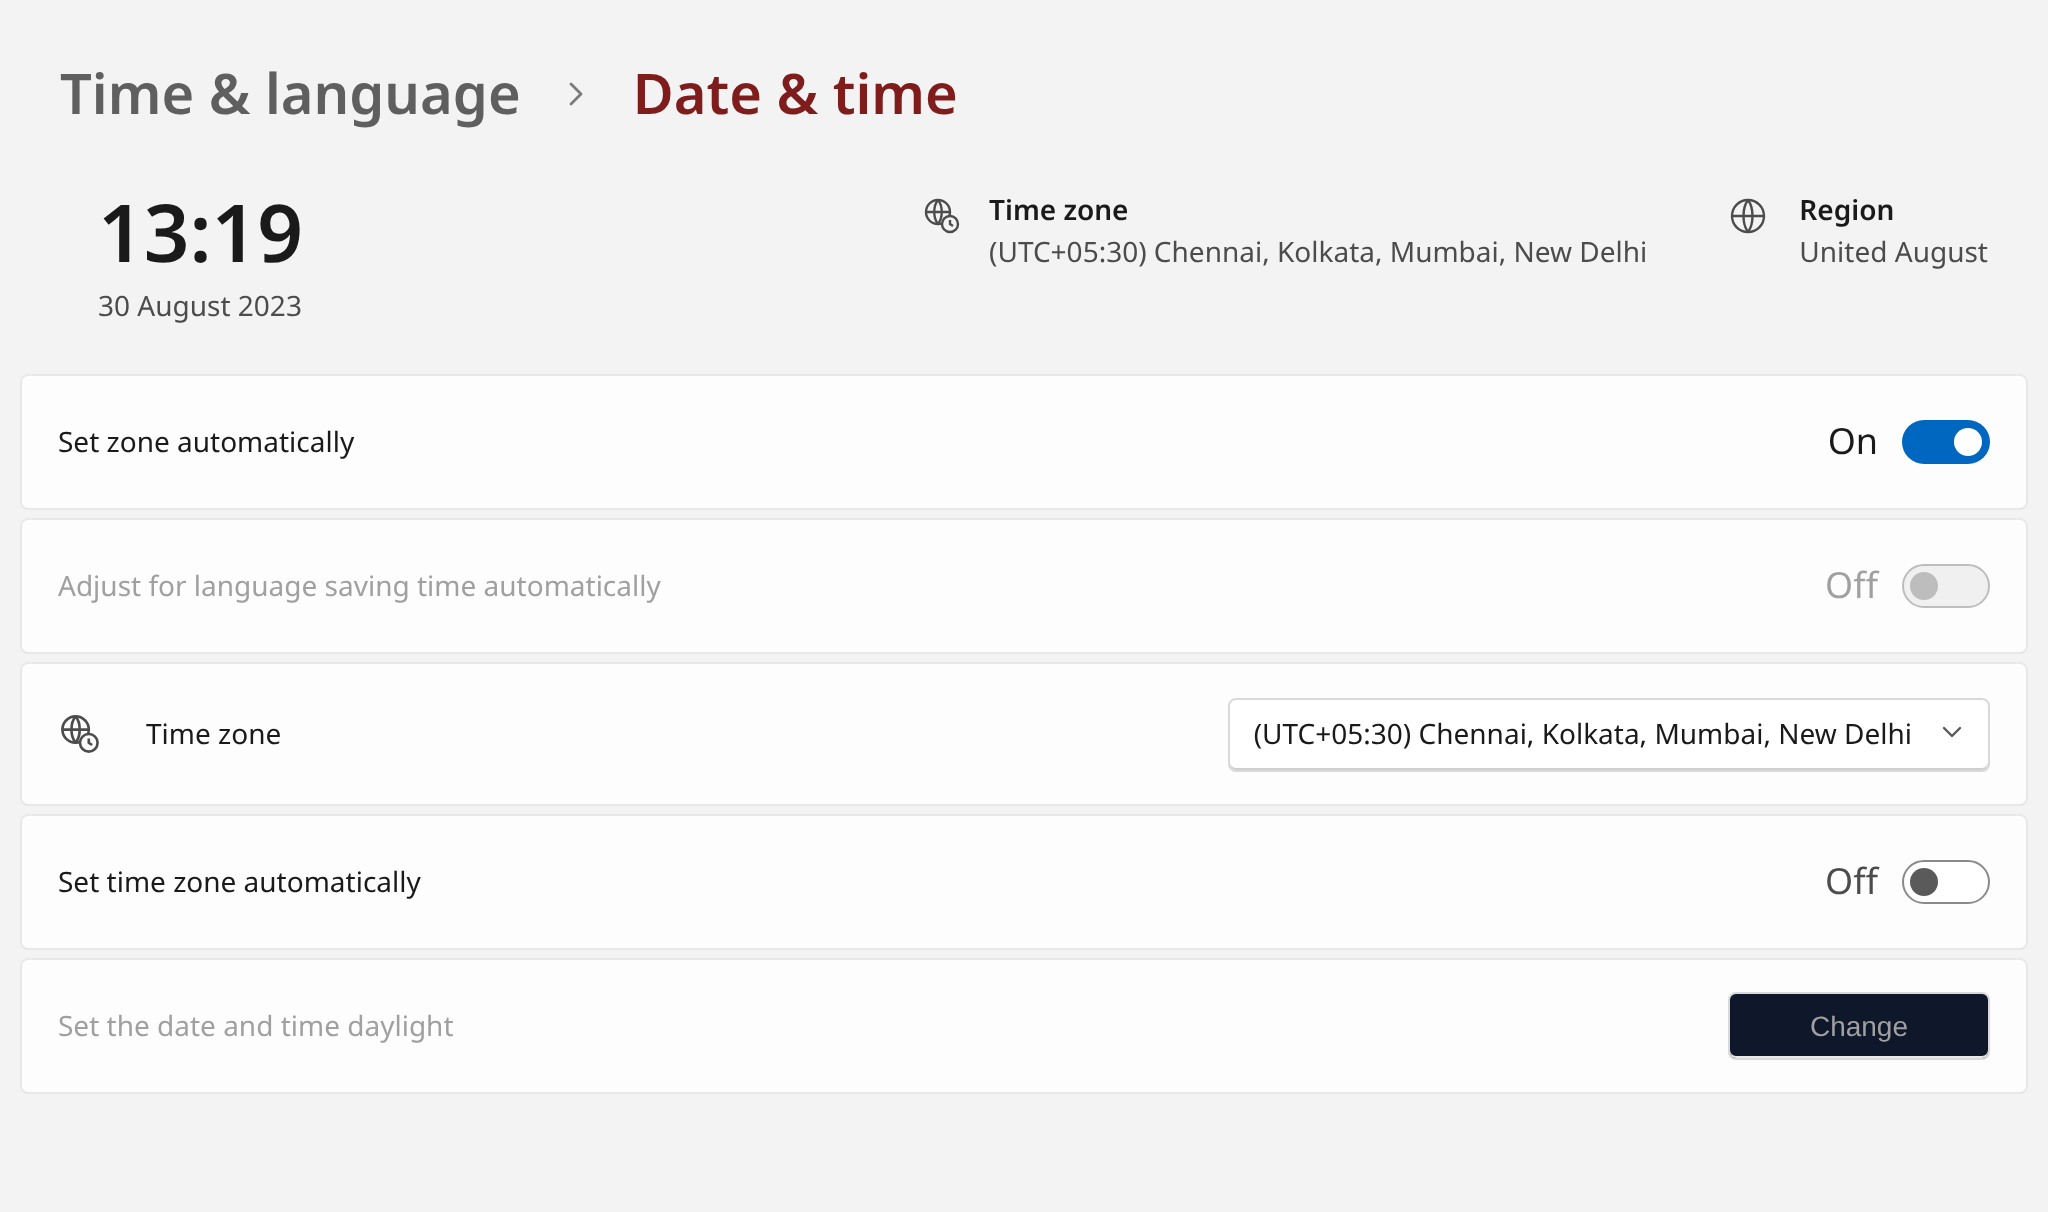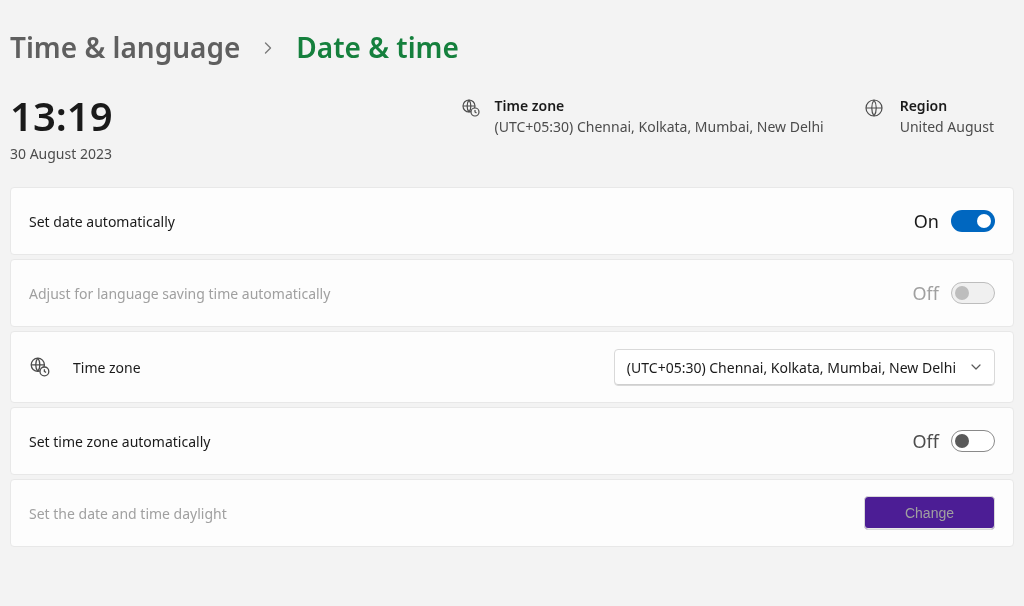--- a/index.html
+++ b/index.html
@@ -12,30 +12,31 @@
       color: #1a1a1a;
     }
     .container { padding: 0 10px; }
     .breadcrumb {
       display: flex;
       align-items: center;
       gap: 22px;
       padding: 28px 0 0 0;
       font-size: 28px;
       font-weight: 600;
+      margin-left: 20px;
     }
     .breadcrumb .parent { color: #5f5f5f; font-weight: 600; }
     .breadcrumb .chevron { color: #7a7a7a; font-size: 18px; }
-    .breadcrumb .current { color: #15803d; font-weight: 600; }
+    .breadcrumb .current { color: #7f1d1d; font-weight: 600; }
     .info-row {
       display: flex;
       align-items: flex-start;
       padding: 30px 0 24px 0;
     }
-    .clock-block { flex: 0 0 auto; }
+    .clock-block { flex: 0 0 auto; margin-left: 39px; }
     .clock-time { font-size: 40px; font-weight: 600; line-height: 1; }
     .clock-date { font-size: 14px; color: #4c4c4c; margin-top: 8px; }
     .info-card {
       display: flex;
       align-items: flex-start;
       gap: 14px;
     }
     .info-card.timezone { margin-left: auto; margin-right: 40px; }
     .info-card.region { margin-right: 20px; gap: 16px; }
     .info-icon {
@@ -77,21 +78,21 @@
     .toggle.off.disabled .knob { background: #bdbdbd; }
     .dropdown {
       display: flex; align-items: center; gap: 14px;
       background: #ffffff; border: 1px solid #d9d9d9; border-radius: 4px;
       padding: 8px 12px; font-size: 14px; color: #1a1a1a; cursor: pointer;
       min-width: 380px; justify-content: space-between;
       box-shadow: inset 0 -1px 0 #cfcfcf;
     }
     .dropdown .chev { color: #5a5a5a; }
     .btn {
-      background: #4c1d95; border: 1px solid #d9d9d9; border-radius: 4px;
+      background: #0f172a; border: 1px solid #d9d9d9; border-radius: 4px;
       padding: 8px 40px; font-size: 14px; color: #a0a0a0; cursor: default;
       box-shadow: inset 0 -1px 0 #e9e9e9;
     }
     .tz-row { min-height: 72px; }
   </style>
 </head>
 <body>
 
 <div class="container">
 
@@ -134,21 +135,21 @@
         </svg>
       </span>
       <div class="info-texts">
         <span class="info-title">Region</span>
         <span class="info-sub">United August</span>
       </div>
     </div>
   </div>
 
   <div class="panel">
-    <span class="panel-label">Set date automatically</span>
+    <span class="panel-label">Set zone automatically</span>
     <div class="spacer"></div>
     <div class="toggle-group">
       <span class="toggle-state">On</span>
       <div class="toggle on">
           <div class="knob"></div>
         </div>
     </div>
   </div>
 
   <div class="panel disabled">

